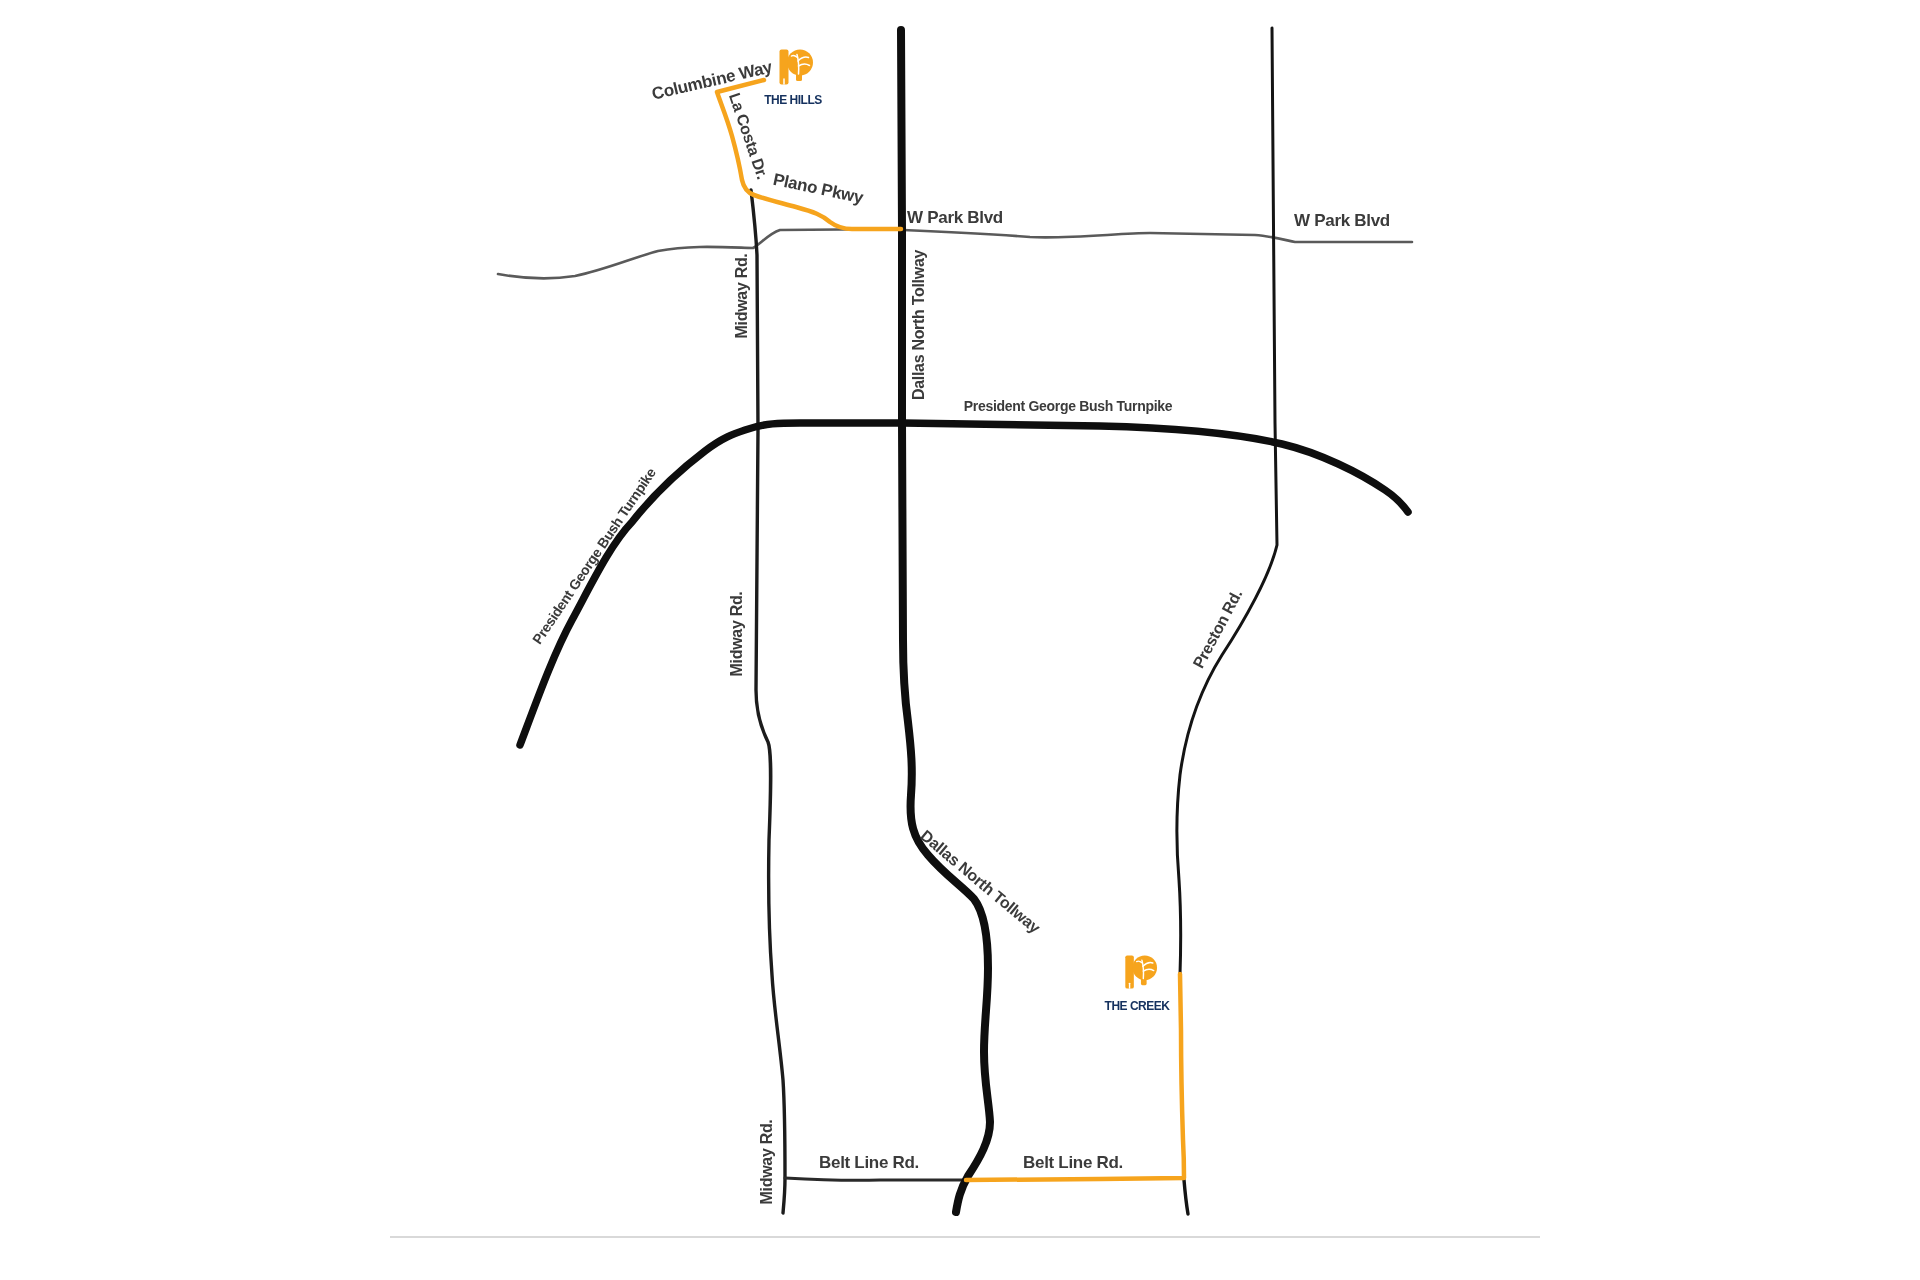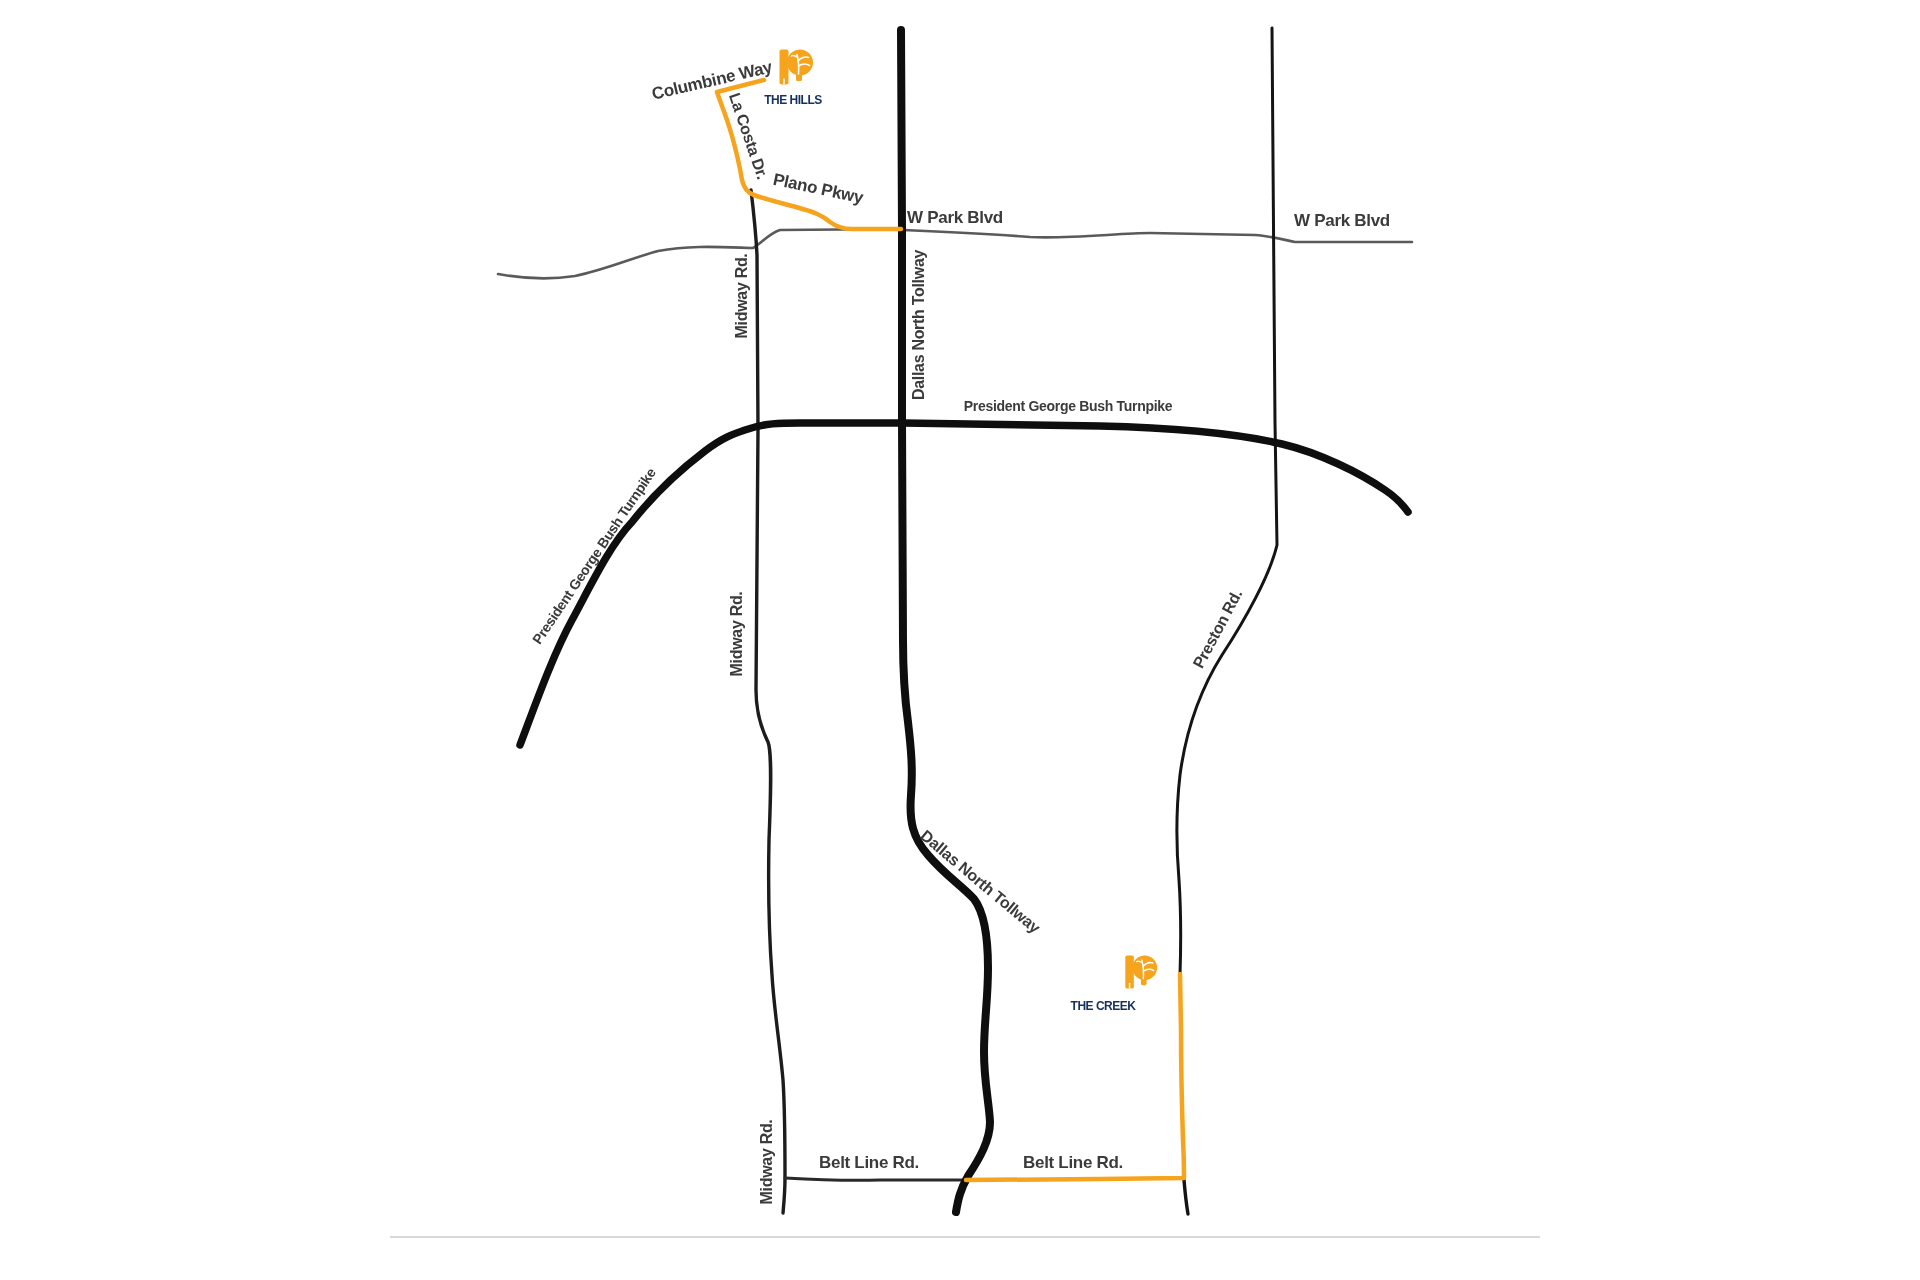--- a/index.html
+++ b/index.html
@@ -77,16 +77,16 @@
       <rect x="20" y="27" width="6" height="8" rx="1.5"></rect>
     </g>
     <g stroke="#ffffff" stroke-width="1.5" fill="none" stroke-linecap="round">
       <path d="M22.5,28 C23,21 22.5,14 21,8.5"></path>
       <path d="M22,15 C25.5,11.5 29.5,10.5 32.5,11.5"></path>
       <path d="M22.5,20 C26.5,17.5 30,17.5 33.5,19.5"></path>
       <path d="M21.5,11.5 C19,9.5 17,9 15.5,10"></path>
       <path d="M8,33 L8,38"></path>
     </g>
   </svg>
-  <div class="brand" style="left:1103px;top:1006px;">THE CREEK</div>
+  <div class="brand" style="left:1137px;top:1006px;">THE CREEK</div>
 
   <div id="bottom-divider"></div>
 </div>
 
 </body></html>

